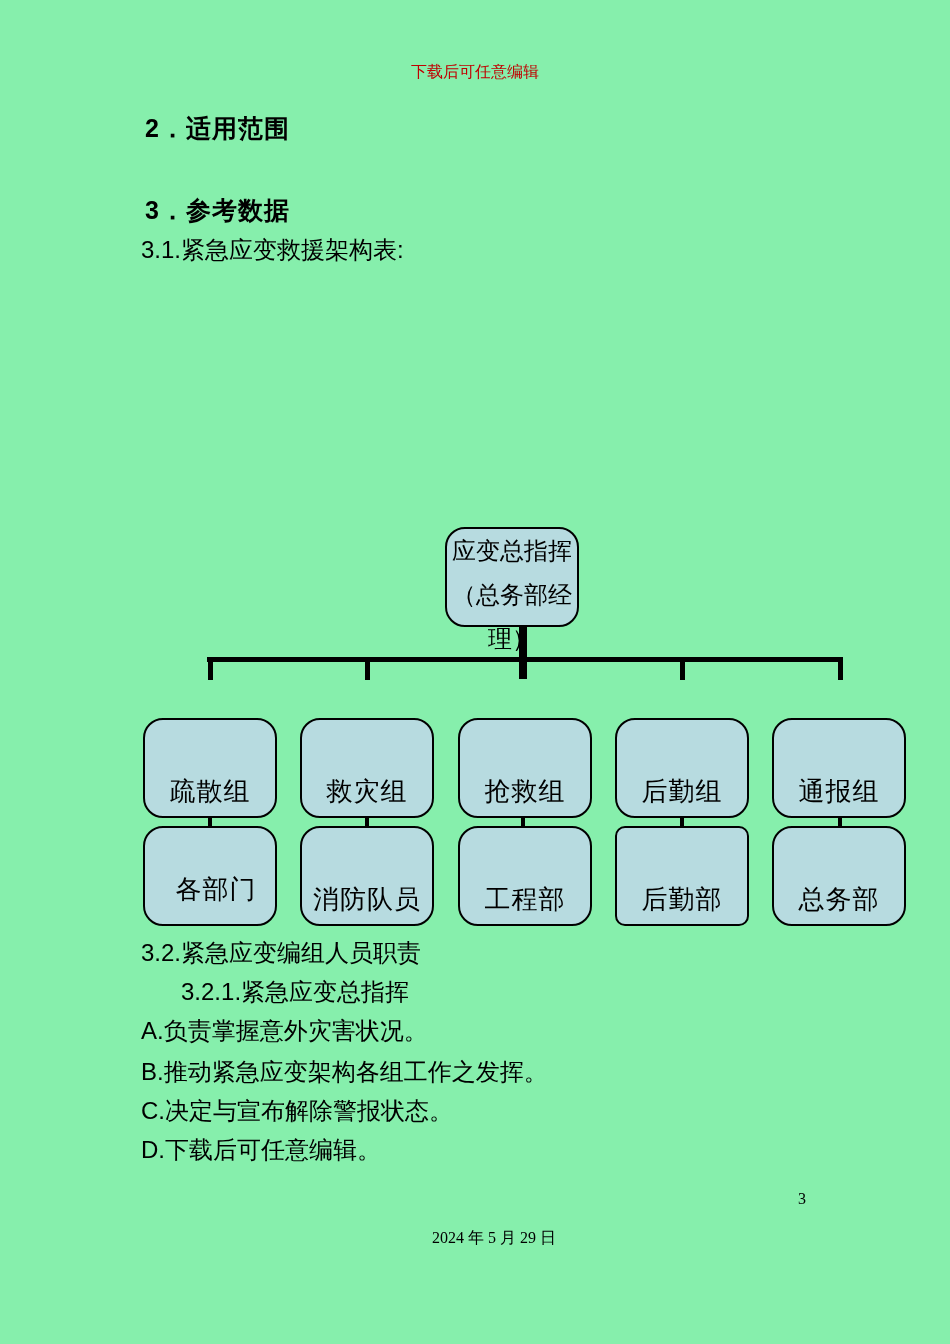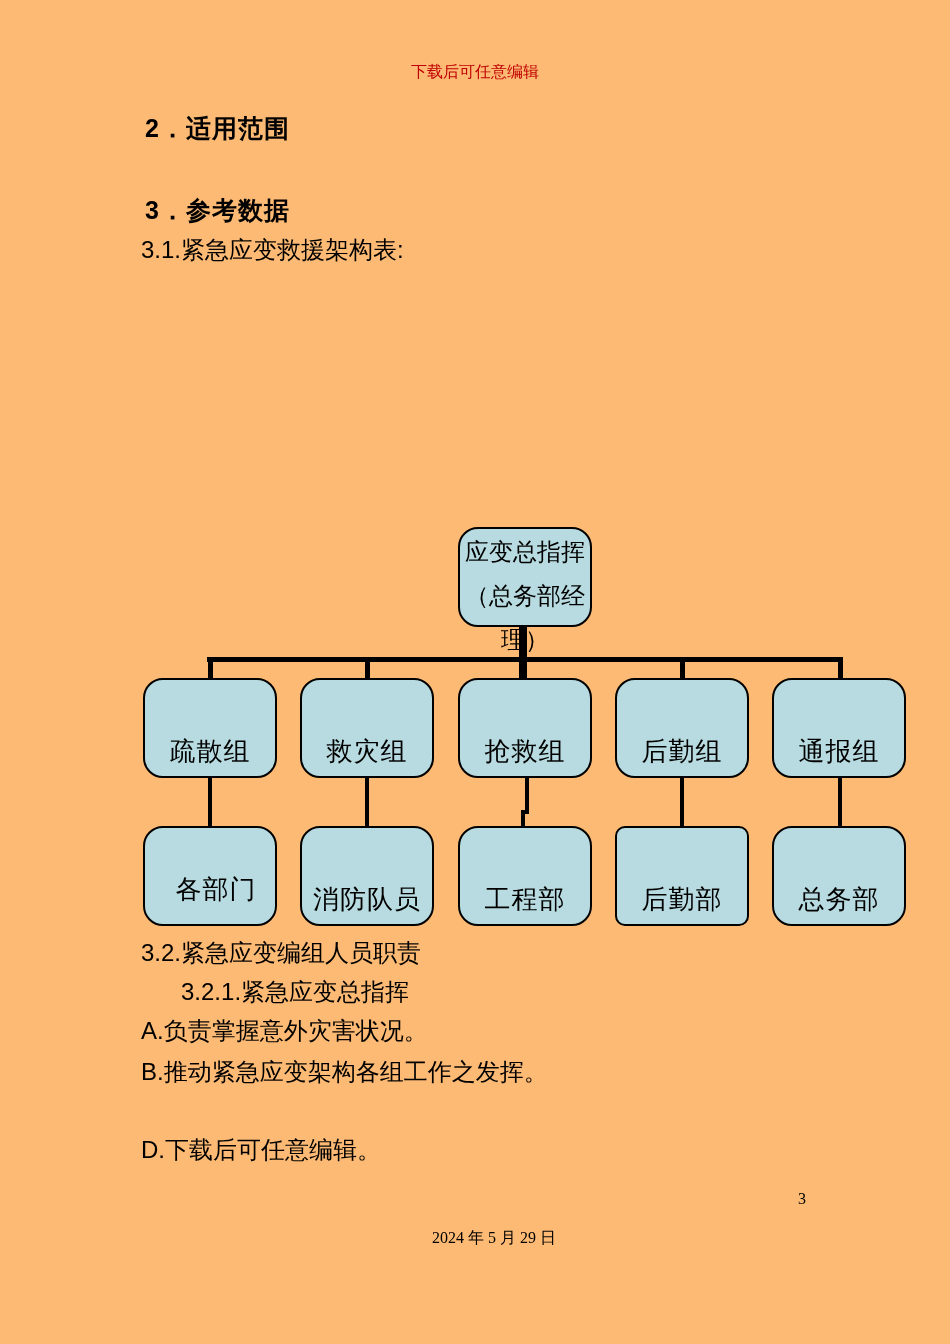--- a/index.html
+++ b/index.html
@@ -8,21 +8,21 @@
     --box-fill:#b7dbe0;
     --box-border:#000000;
     --line-color:#000000;
   }
   *{box-sizing:border-box;margin:0;padding:0;}
   html,body{background:#e8e8e8;}
   .page{
     position:relative;
     width:950px;height:1344px;
     margin:0 auto;
-    background:#fdba74;
+    background:#86efac;
     overflow:hidden;
     font-family:"Liberation Sans","DejaVu Sans",sans-serif;
     color:var(--text-color);
   }
   .note{
     position:absolute;top:62px;left:0;width:950px;
     text-align:center;font-size:16px;line-height:20px;
     color:var(--note-color);
     font-family:"Liberation Serif","DejaVu Serif",serif;
   }
@@ -30,27 +30,27 @@
   .h-bold{font-weight:bold;font-size:25px;letter-spacing:1px;}
   
   .box{
     position:absolute;
     background:var(--box-fill);
     border:2px solid var(--box-border);
     border-radius:20px;
     display:flex;flex-direction:column;justify-content:flex-end;align-items:center;
   }
   .gbox,.dbox{width:134px;height:100px;}
-  .gbox{top:678px;}
+  .gbox{top:718px;}
   .dbox{top:826px;}
   .box .label{font-size:26px;line-height:30px;letter-spacing:1px;padding-bottom:10px;}
   .dbox.hi .label{padding-bottom:20px;margin-left:12px;}
   .rootbox{
-    left:458px;top:527px;width:134px;height:100px;
-    justify-content:flex-start;overflow:visible;
+    left:445px;top:527px;width:134px;height:100px;
+    justify-content:flex-start;overflow:visible;font-family:Liberation Serif, serif;
   }
   .rootbox .rline{
     font-size:24px;line-height:43px;text-align:center;white-space:nowrap;
     padding-top:1px;
   }
   .conn{position:absolute;background:var(--line-color);}
   .pgnum{
     position:absolute;left:798px;top:1190px;font-size:16px;line-height:18px;
     font-family:"Liberation Serif","DejaVu Serif",serif;
   }
@@ -122,18 +122,19 @@
     </div>
     <div class="box dbox" style="left:772px;">
       <div class="label">总务部</div>
     </div>
   </div>
 
   <div class="tline" style="left:141px;top:938px;">3.2.紧急应变编组人员职责</div>
   <div class="tline" style="left:141px;top:977px;margin-left:40px;">3.2.1.紧急应变总指挥</div>
   <div class="tline" style="left:141px;top:1016px;">A.负责掌握意外灾害状况。</div>
   <div class="tline" style="left:141px;top:1057px;text-align:center;">B.推动紧急应变架构各组工作之发挥。</div>
+  <div class="tline" style="left:141px;top:1096px;">C.决定与宣布解除警报状态。</div>
   <div class="tline" style="left:141px;top:1135px;">D.下载后可任意编辑。</div>
 
   <div class="pgnum">3</div>
   <div class="fdate">2024 年 5 月 29 日</div>
 
 </div>
 
 </body></html>

